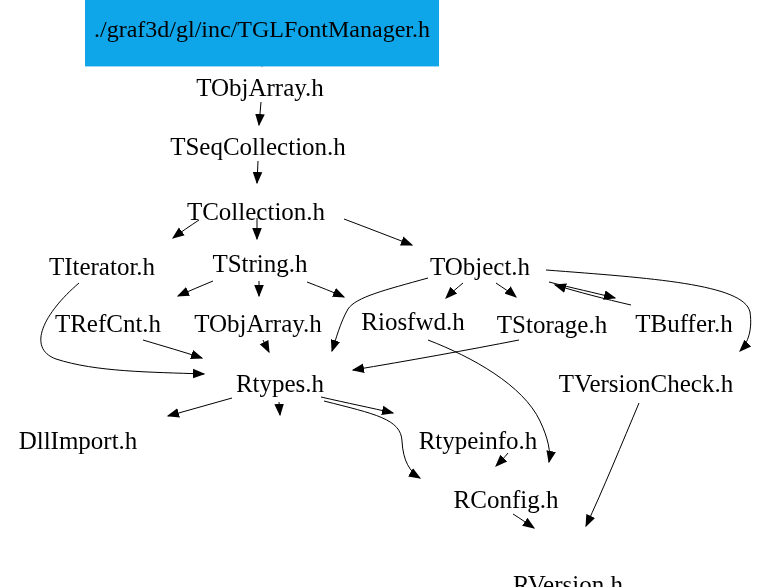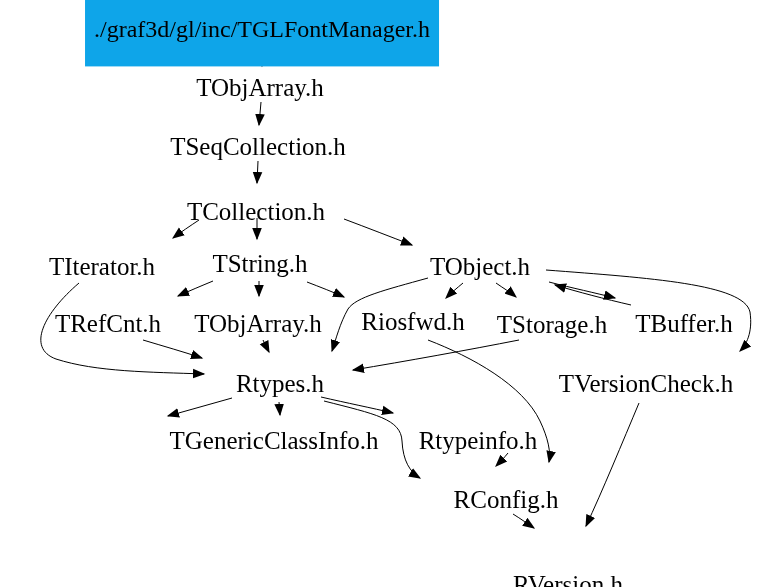--- a/index.html
+++ b/index.html
@@ -65,18 +65,18 @@
   <div class="node" style="left:102px;top:267px;">TIterator.h</div>
   <div class="node" style="left:480px;top:267px;">TObject.h</div>
   <div class="node" style="left:260px;top:264px;">TString.h</div>
   <div class="node" style="left:108px;top:324px;">TRefCnt.h</div>
   <div class="node" style="left:258px;top:324px;">TObjArray.h</div>
   <div class="node" style="left:413px;top:322px;">Riosfwd.h</div>
   <div class="node" style="left:684px;top:324px;">TBuffer.h</div>
   <div class="node" style="left:552px;top:325px;">TStorage.h</div>
   <div class="node" style="left:280px;top:384px;">Rtypes.h</div>
   <div class="node" style="left:646px;top:384px;">TVersionCheck.h</div>
-  <div class="node" style="left:274px;top:441px;">TGenericClassInfo.h</div>
+  <div class="node" style="left:78px;top:441px;">DllImport.h</div>
   <div class="node" style="left:478px;top:441px;">Rtypeinfo.h</div>
   <div class="node" style="left:506px;top:500px;">RConfig.h</div>
   <div class="node" style="left:568px;top:559px;margin-top:26px;">RVersion.h</div>
 
 </div>
 
 </body></html>

